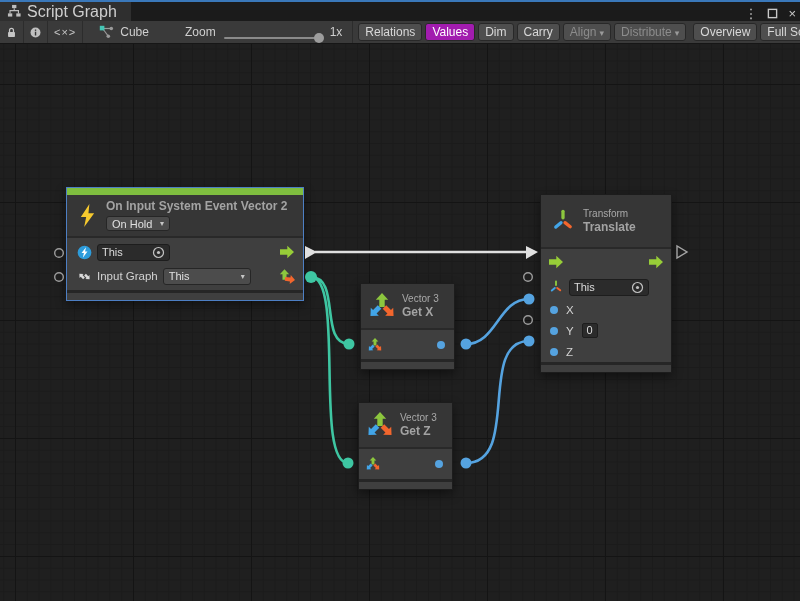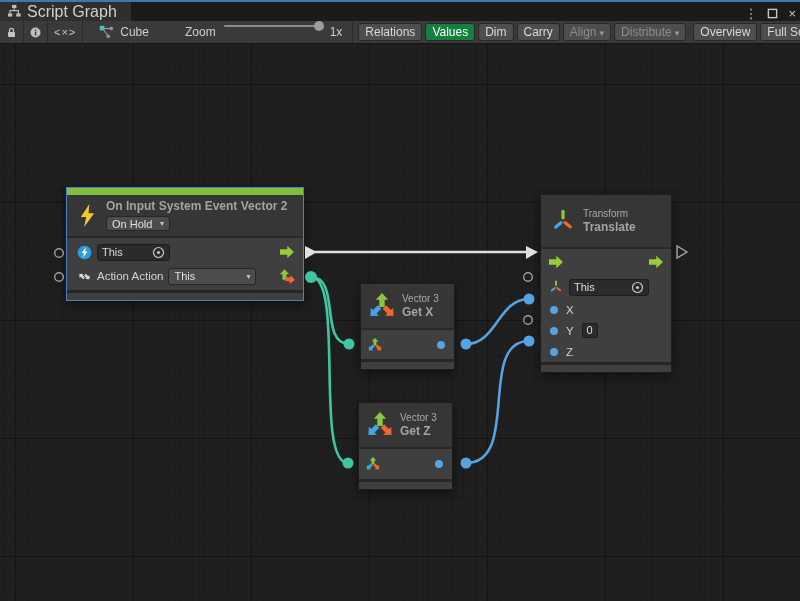--- a/index.html
+++ b/index.html
@@ -12,26 +12,26 @@
   .topline{position:absolute;top:0;left:0;width:800px;height:2px;background:#3a78ba;z-index:10}
   .tabbar{position:absolute;top:2px;left:0;width:800px;height:19px;background:#1b1b1b;display:flex;align-items:stretch;z-index:9}
   .tab{display:flex;align-items:center;gap:5px;background:#2f2f2f;padding:0 14px 0 7px;font-size:16px;color:#cfcfcf}
   .winctrl{position:absolute;right:4px;top:2px;height:19px;display:flex;align-items:center;gap:10px;color:#c8c8c8}
   .winctrl .glyph{font-size:13px;line-height:1;cursor:default}
   .toolbar{position:absolute;top:21px;left:0;width:800px;height:23px;background:#3a3a3a;border-bottom:1px solid #161616;display:flex;align-items:center;font-size:12px;color:#cfcfcf;z-index:9}
   .tbsec{display:flex;align-items:center;justify-content:center;height:100%;border-right:1px solid #2c2c2c;padding:0 6px}
   .tb-icon-btn{min-width:24px}
   .code-glyph{letter-spacing:1px;color:#c8c8c8;font-size:11px}
   .crumb{display:flex;align-items:center;gap:6px;padding:0 10px 0 8px;border-right:none}
-  .zoomwrap{display:flex;align-items:flex-start;gap:8px;padding:0 10px;flex:1}
+  .zoomwrap{display:flex;align-items:flex-end;gap:8px;padding:0 10px;flex:1}
   .zoomtrack{position:relative;width:98px;height:2px;background:#8a8a8a;border-radius:1px}
   .zoomhandle{position:absolute;right:-2px;top:-4px;width:10px;height:10px;border-radius:50%;background:#9d9d9d}
   .tbbtns{display:flex;align-items:center;gap:3px;padding-right:4px;border-left:1px solid #2c2c2c;padding-left:5px;height:100%}
   .tbbtn{background:#4e4e4e;border:1px solid #282828;border-radius:3px;height:18px;line-height:16px;padding:0 6px;color:#d8d8d8;white-space:nowrap;cursor:default}
-  .tbbtn.sel{background:#15803d;color:#ffffff}
+  .tbbtn.sel{background:#a21caf;color:#ffffff}
   .tbbtn.dis{color:#8c8c8c}
   .tbbtn .caret{font-size:9px;margin-left:3px;color:#9a9a9a}
   
   .canvas{position:absolute;top:44px;left:0;width:800px;height:557px;background-color:#1f1f1f;
     background-image:
       linear-gradient(#141414 1px, transparent 1px),
       linear-gradient(90deg,#141414 1px, transparent 1px),
       linear-gradient(#1b1b1b 1px, transparent 1px),
       linear-gradient(90deg,#1b1b1b 1px, transparent 1px);
     background-size:118px 118px,118px 118px,11.8px 11.8px,11.8px 11.8px;
@@ -209,21 +209,21 @@
         </span>
         <svg width="16" height="14" viewBox="0 0 15 14" style="margin-left:auto">
           <use href="#barrow" transform="translate(7.5,7) rotate(90)" fill="#97cd38"></use>
         </svg>
       </div>
       <div class="prow" style="height:24px;padding:0 7px 0 10px;gap:5px">
         <svg width="15" height="15" viewBox="0 0 16 16">
           <use href="#barrow" transform="translate(5,7.5) rotate(315) scale(0.5)" fill="#d9d9d9"></use>
           <use href="#barrow" transform="translate(11,8.5) rotate(135) scale(0.5)" fill="#d9d9d9"></use>
         </svg>
-        <span class="plabel">Action Action</span>
+        <span class="plabel">Input Graph</span>
         <span class="dd" style="width:88px">
           <span>This</span>
           <span class="caret">▾</span>
         </span>
         <svg width="17" height="16" viewBox="0 0 17 16" style="margin-left:auto">
           <use href="#barrow" transform="translate(5.5,6.5) scale(0.75)" fill="#8cc63e"></use>
           <use href="#barrow" transform="translate(11,11.5) rotate(97) scale(0.72)" fill="#f2662d"></use>
         </svg>
       </div>
     </div>

